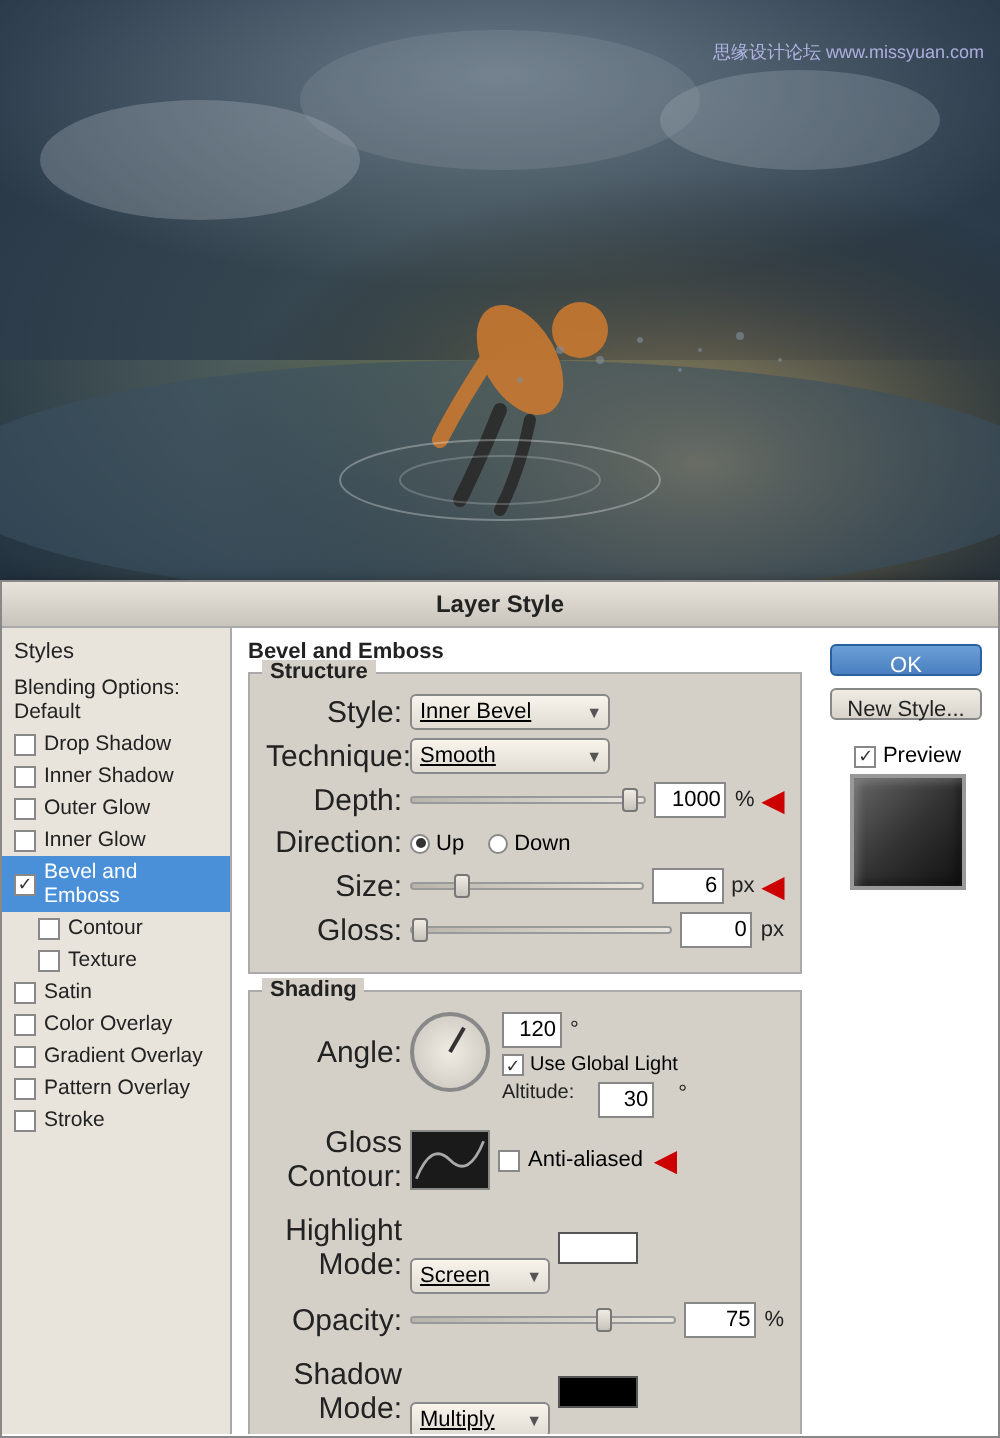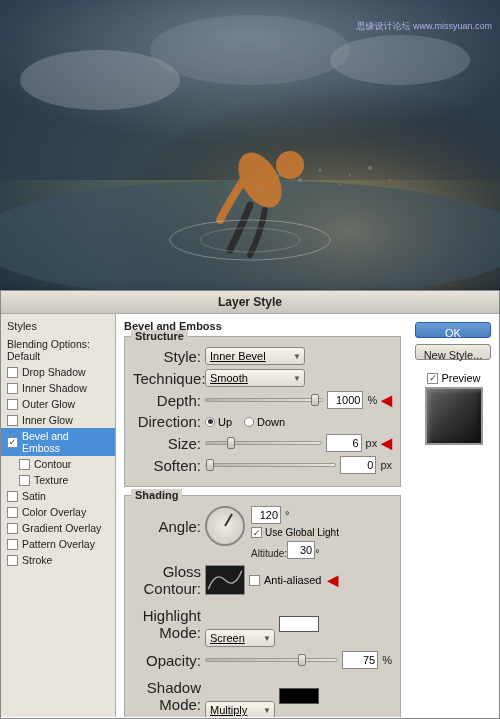--- a/index.html
+++ b/index.html
@@ -550,21 +550,21 @@
             <div class="slider-track" style="width:100px;">
               <div class="slider-thumb" style="left:18%;"></div>
             </div>
             <input type="text" class="num-input" value="6" style="">
             <span class="unit-label">px</span>
             <span class="arrow-indicator">◀</span>
           </div>
         </div>
 
         <div class="form-row">
-          <div class="form-label">Soften:</div>
+          <div class="form-label">Gloss:</div>
           <div class="form-control">
             <div class="slider-track" style="width:100px;">
               <div class="slider-thumb" style="left:0%;"></div>
             </div>
             <input type="text" class="num-input" value="0" style="">
             <span class="unit-label">px</span>
           </div>
         </div>
       </div>
 
@@ -577,21 +577,21 @@
             <div class="angle-dial"></div>
             <div>
               <div class="form-row" style="margin-bottom:3px;">
                 <input type="text" class="num-input" value="120" style="width: 30px;">
                 <span class="unit-label">°</span>
               </div>
               <div style="display:flex; align-items:center; gap:3px; margin-bottom:3px;">
                 <div class="checkbox checked"></div>
                 <span style="font-size:10px;">Use Global Light</span>
               </div>
-              <div style="display:flex; align-items:flex-end; gap:0;">
+              <div style="display:flex; align-items:flex-start; gap:12px;">
                 <span style="font-size:10px; color:#222;">Altitude:</span>
                 <input type="text" class="num-input" value="30" style="width: 28px;">
                 <span class="unit-label">°</span>
               </div>
             </div>
           </div>
         </div>
 
         <div class="form-row">
           <div class="form-label">Gloss Contour:</div>

